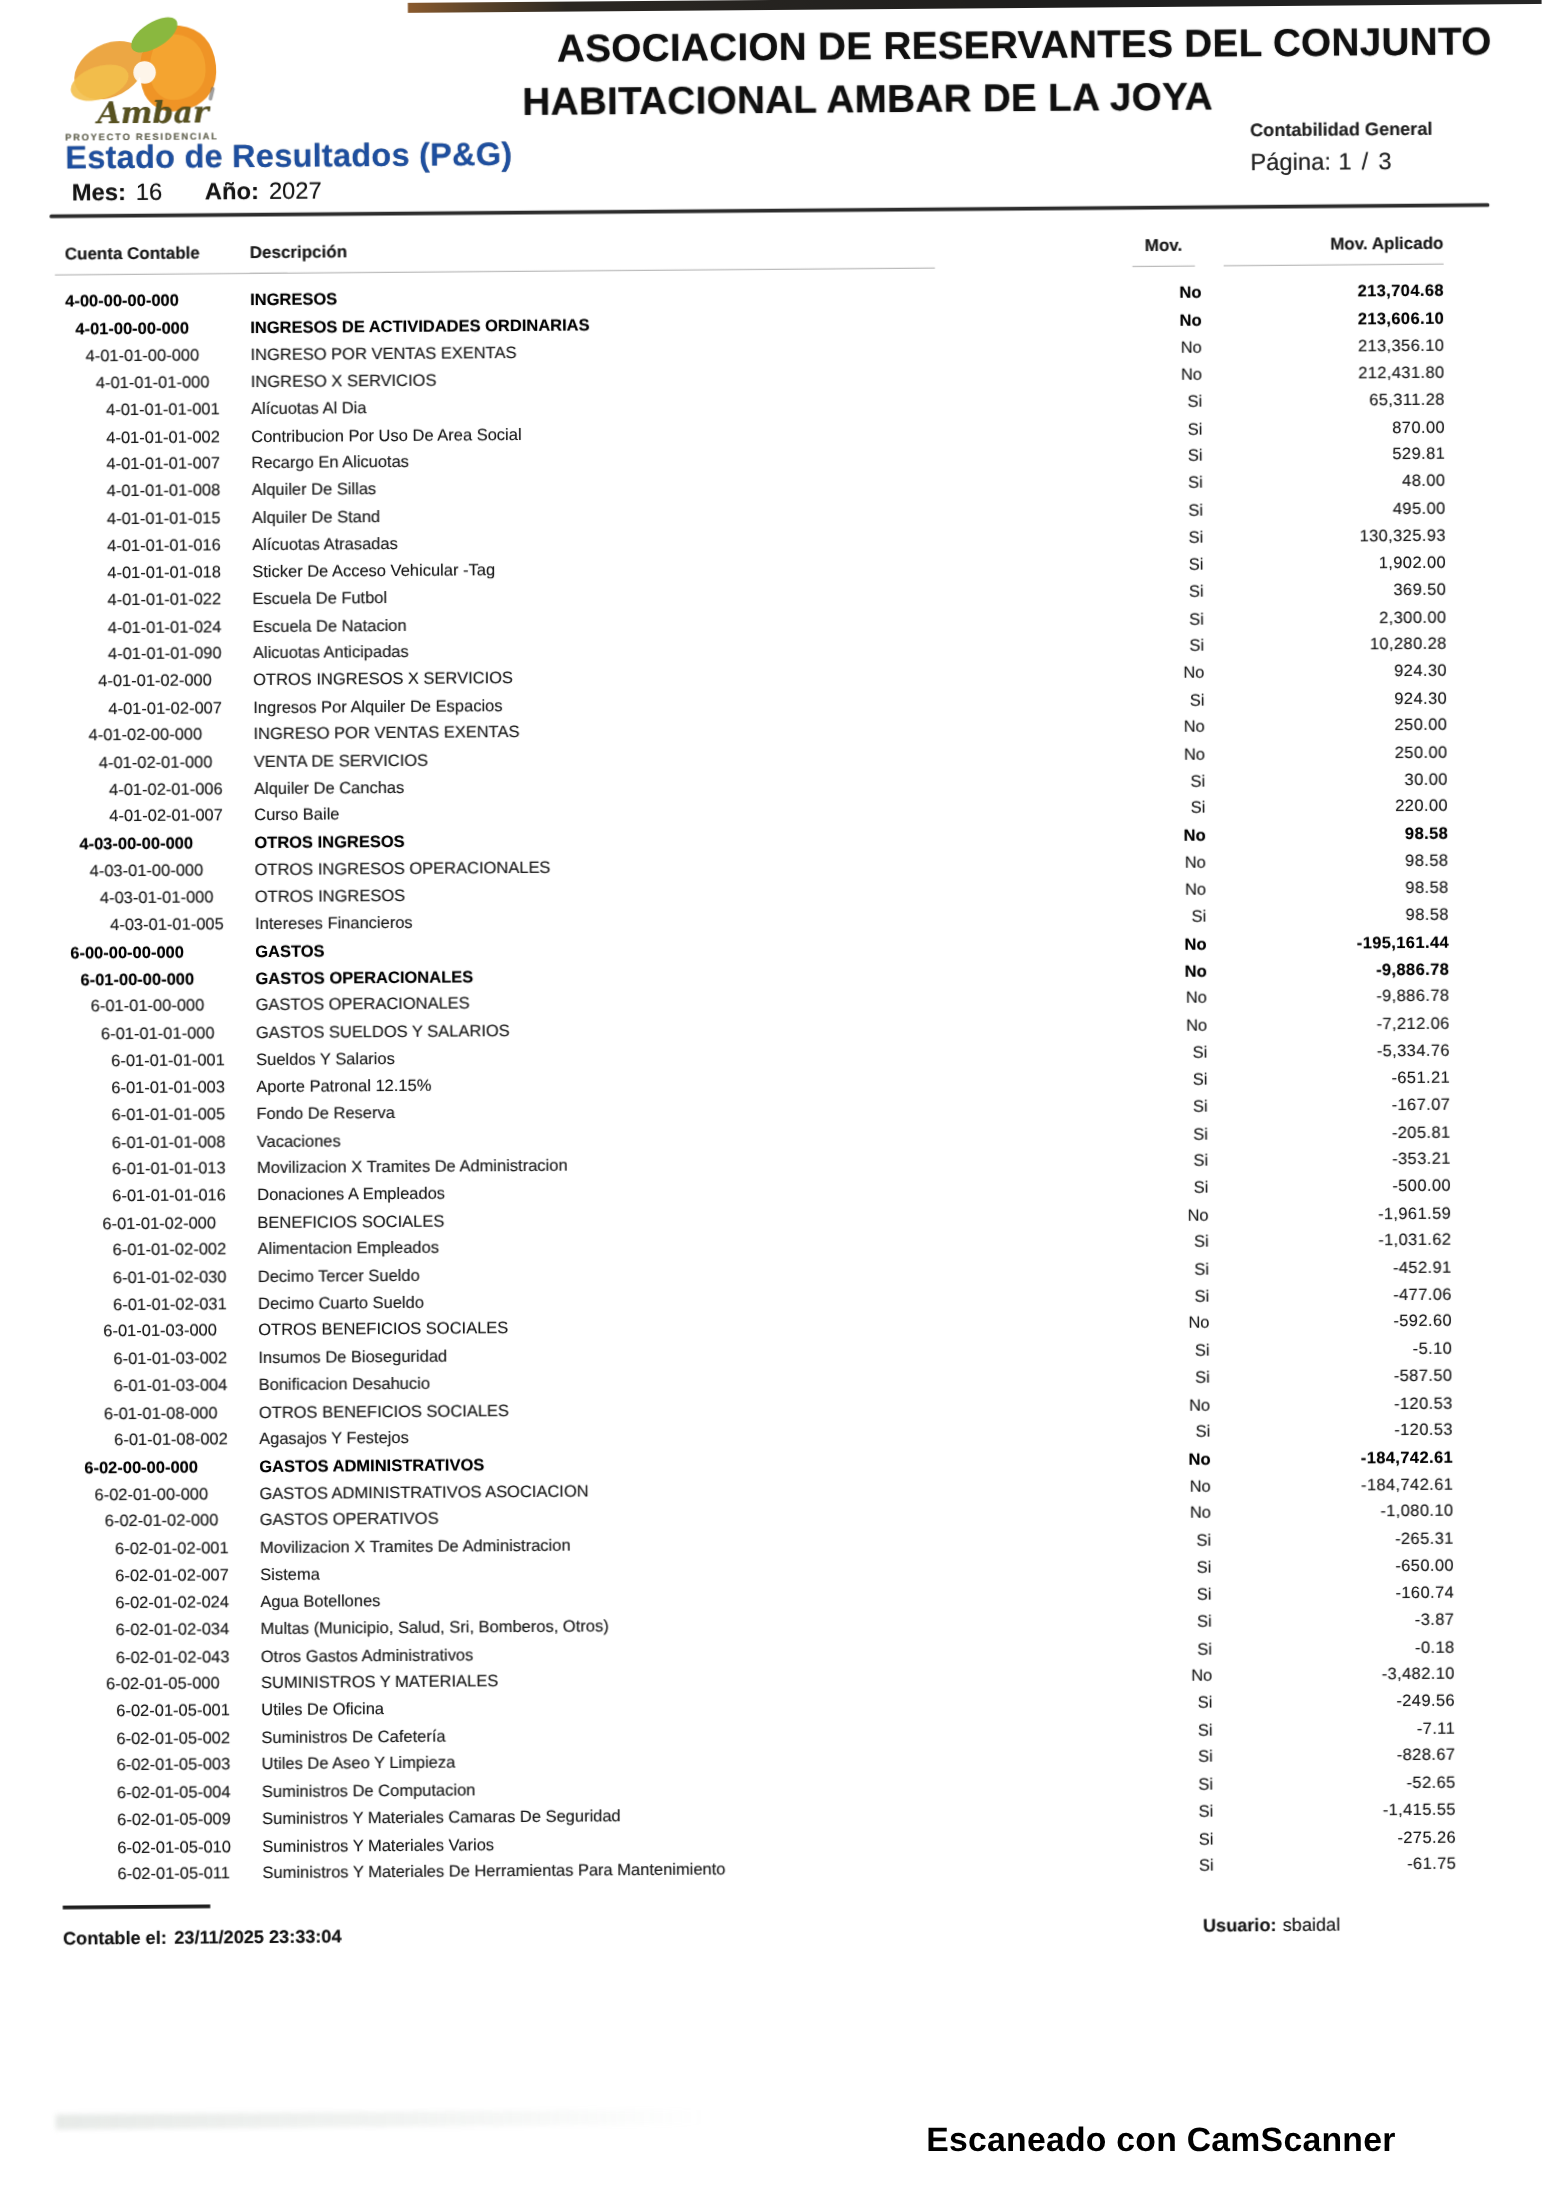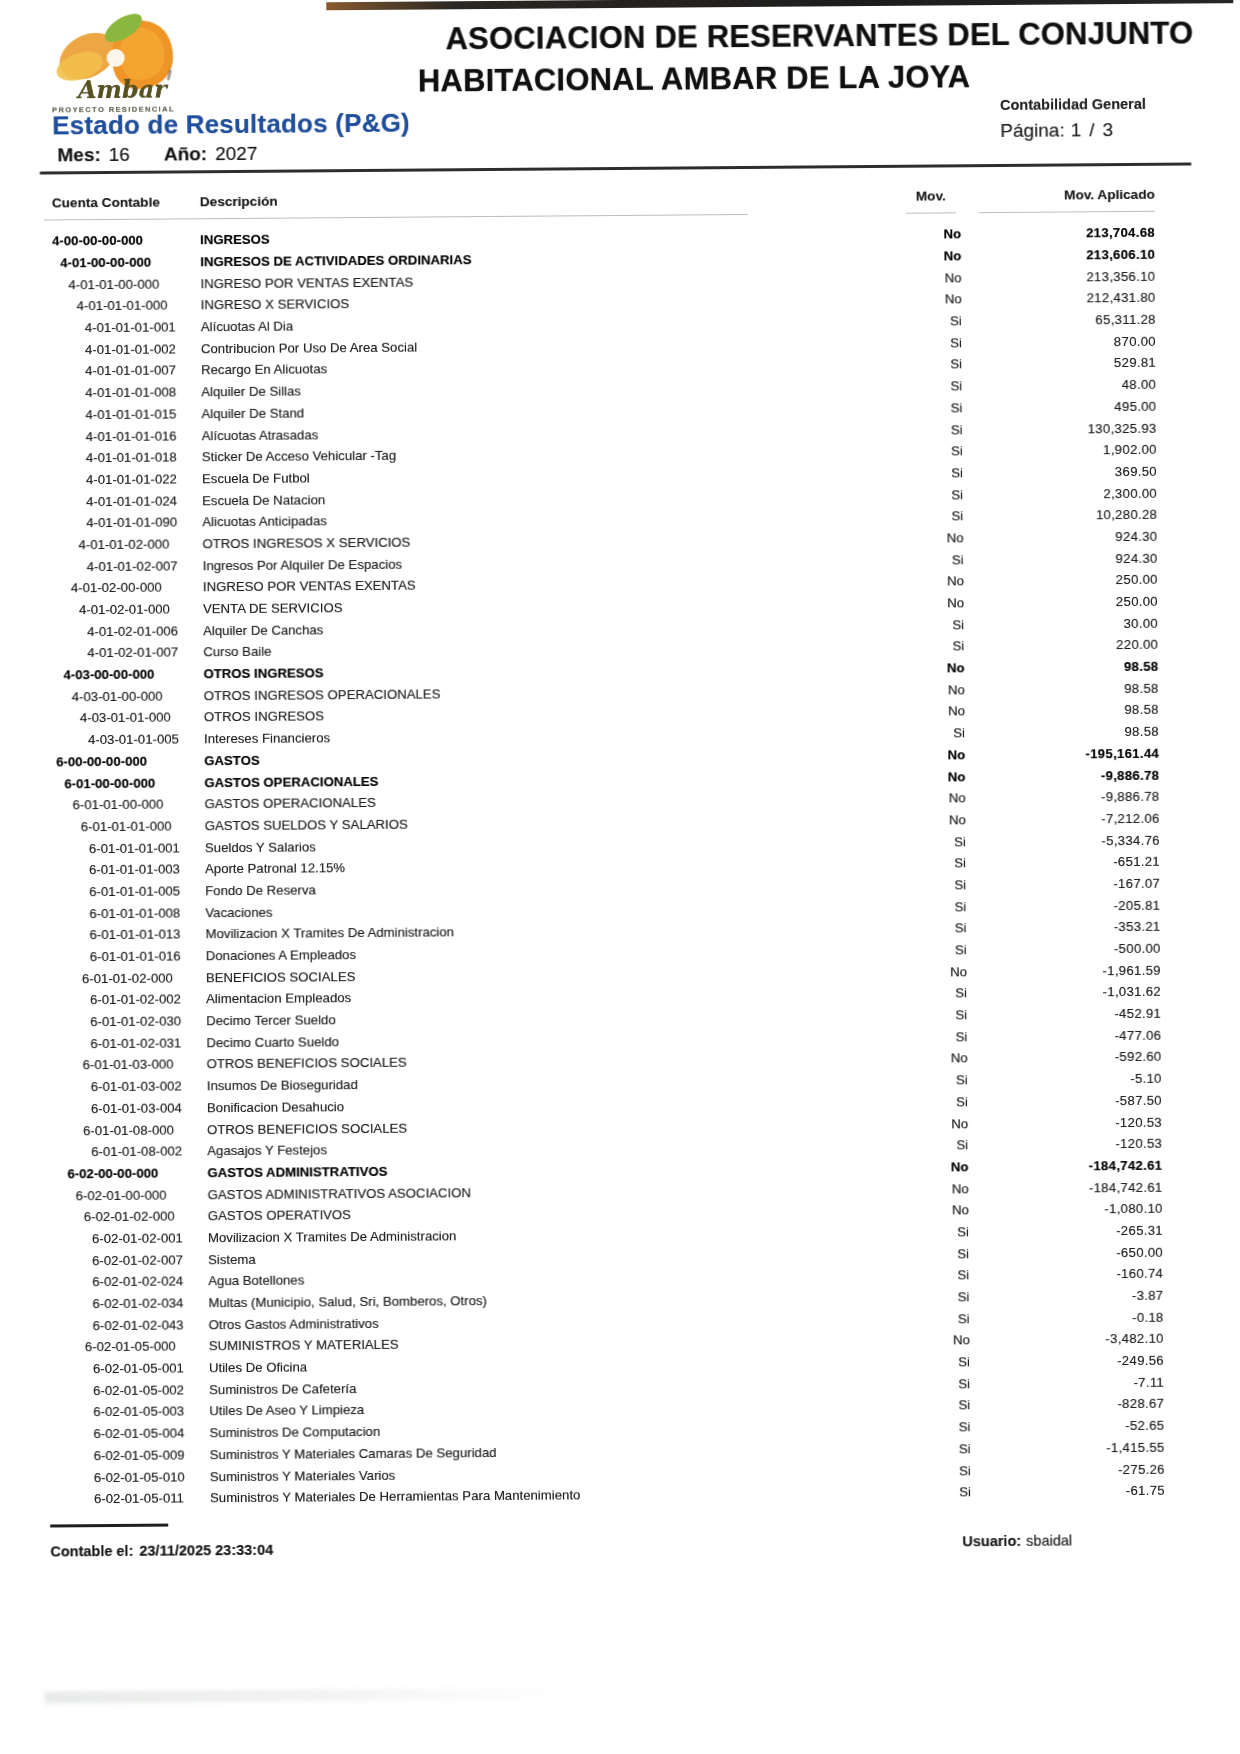--- a/index.html
+++ b/index.html
@@ -472,13 +472,14 @@
     <div class="printed">
       <span class="lbl">Contable el:</span><span class="v">23/11/2025 23:33:04</span>
     </div>
     <div class="usuario">
       <span class="lbl">Usuario:</span><span class="v">sbaidal</span>
     </div>
 
     <div class="smudge"></div>
   </div>
 
+  <div class="cam">Escaneado con CamScanner</div>
 </div>
 
 </body></html>

